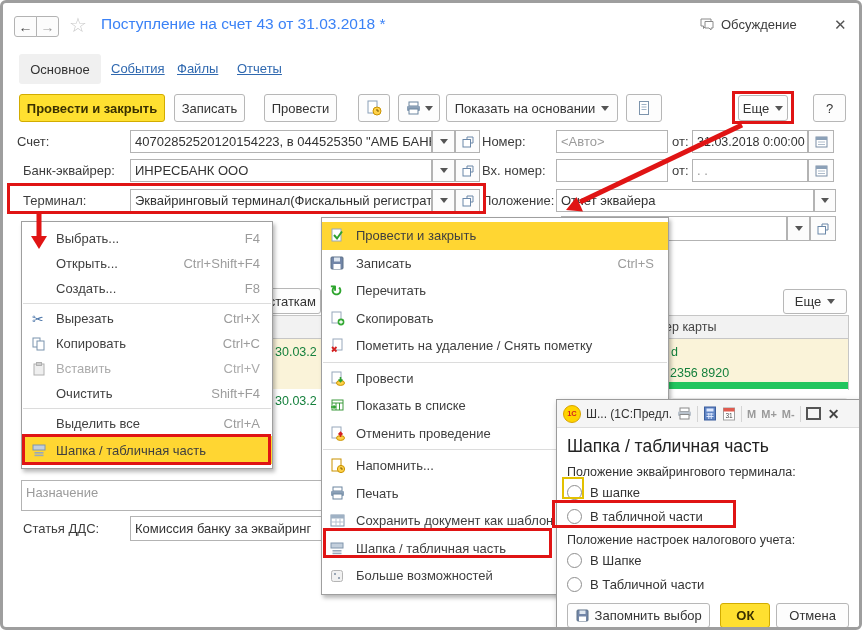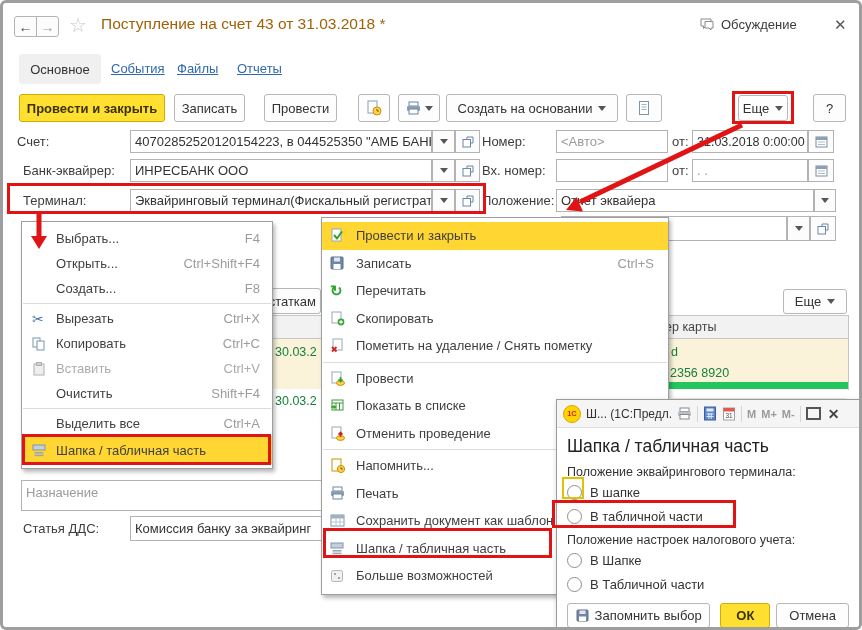--- a/index.html
+++ b/index.html
@@ -42,21 +42,21 @@
 
 <div class="page">
 
   <div class="abs fbtn" style="left:11px;top:13px;width:23px;height:21px;border-radius:3px 0 0 3px;">
       <span class="glyph" style="font-size:14px;color:#444;">←</span>
     </div>
   <div class="abs fbtn" style="left:33px;top:13px;width:23px;height:21px;border-radius:0 3px 3px 0;">
       <span class="glyph" style="font-size:14px;color:#9a9a9a;">→</span>
     </div>
   <div class="abs glyph" style="left:66px;top:12px;font-size:20px;color:#c9c9c9;">☆</div>
-  <div class="abs" style="left:98px;top:12px;font-size:15.5px;color:#a16207;white-space:nowrap;">Поступление на счет 43 от 31.03.2018 *</div>
+  <div class="abs" style="left:98px;top:12px;font-size:15.5px;color:#3b82f6;white-space:nowrap;">Поступление на счет 43 от 31.03.2018 *</div>
   <div class="abs" style="left:696px;top:14px;display:flex;align-items:center;gap:6px;cursor:pointer;">
     <svg class="ic" width="16" height="15">
         <path d="M2 2 h10 v7 h-5 l-2.5 2.5 v-2.5 h-2.5 z" fill="#fff" stroke="#8a8a8a"></path>
         <path d="M6 4.5 h8 v6.5 h-2 v2 l-2-2 h-4 z" fill="#fff" stroke="#8a8a8a"></path>
       </svg>
     <span style="font-size:13px;color:#3c3c3c;">Обсуждение</span>
   </div>
   <div class="abs glyph" style="left:831px;top:14px;font-size:15px;color:#555;cursor:pointer;">✕</div>
 
   <div class="abs" style="left:16px;top:51px;width:82px;height:30px;background:#f0f0f0;border-radius:3px;display:flex;align-items:center;justify-content:center;font-size:13px;color:#333;">
@@ -84,21 +84,21 @@
   </div>
   <div class="abs btn" style="left:395px;top:91px;width:42px;height:28px;gap:4px;">
     <svg class="ic" width="15" height="14">
         <rect x="3" y="1" width="9" height="4" fill="#fff" stroke="#6d86a0"></rect>
         <rect x="1" y="5" width="13" height="5" rx="1" fill="#8ba0b7"></rect>
         <rect x="3" y="8" width="9" height="5" fill="#fff" stroke="#6d86a0"></rect>
       </svg>
     <span class="tri"></span>
   </div>
   <div class="abs btn" style="left:443px;top:91px;width:172px;height:28px;gap:6px;">
-      <span>Создать на основании</span>
+      <span>Показать на основании</span>
       <span class="tri"></span>
     </div>
   <div class="abs btn" style="left:623px;top:91px;width:36px;height:28px;">
     <svg class="ic" width="14" height="16">
         <rect x="2.5" y="1.5" width="9" height="13" fill="#fff" stroke="#7d94ac"></rect>
         <path d="M4.5 4.5 h5 M4.5 7 h5 M4.5 9.5 h5" stroke="#9fb2c6"></path>
       </svg>
   </div>
   <div class="abs btn" style="left:735px;top:92px;width:50px;height:26px;gap:6px;">
       <span>Еще</span>

